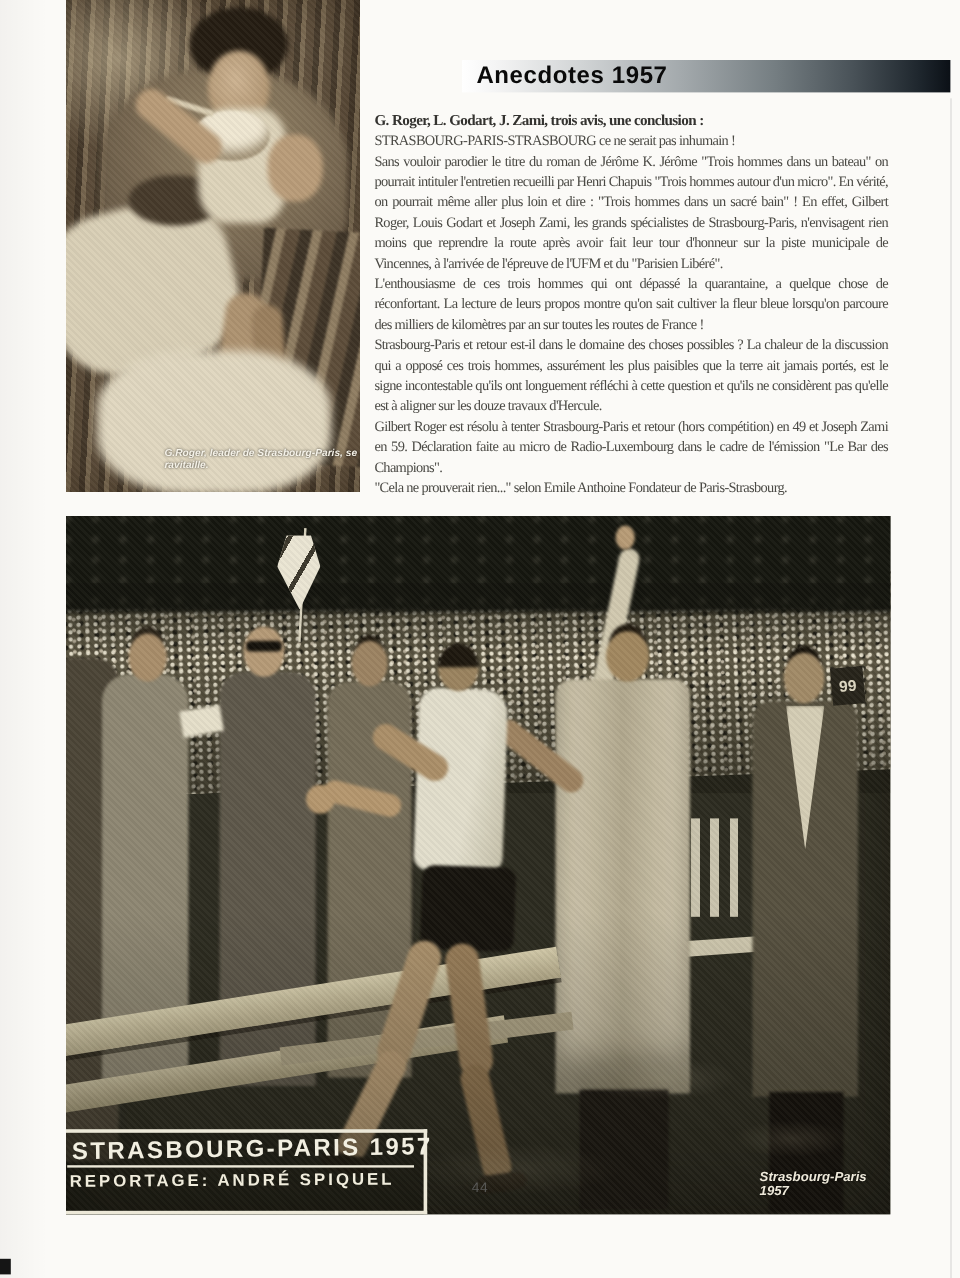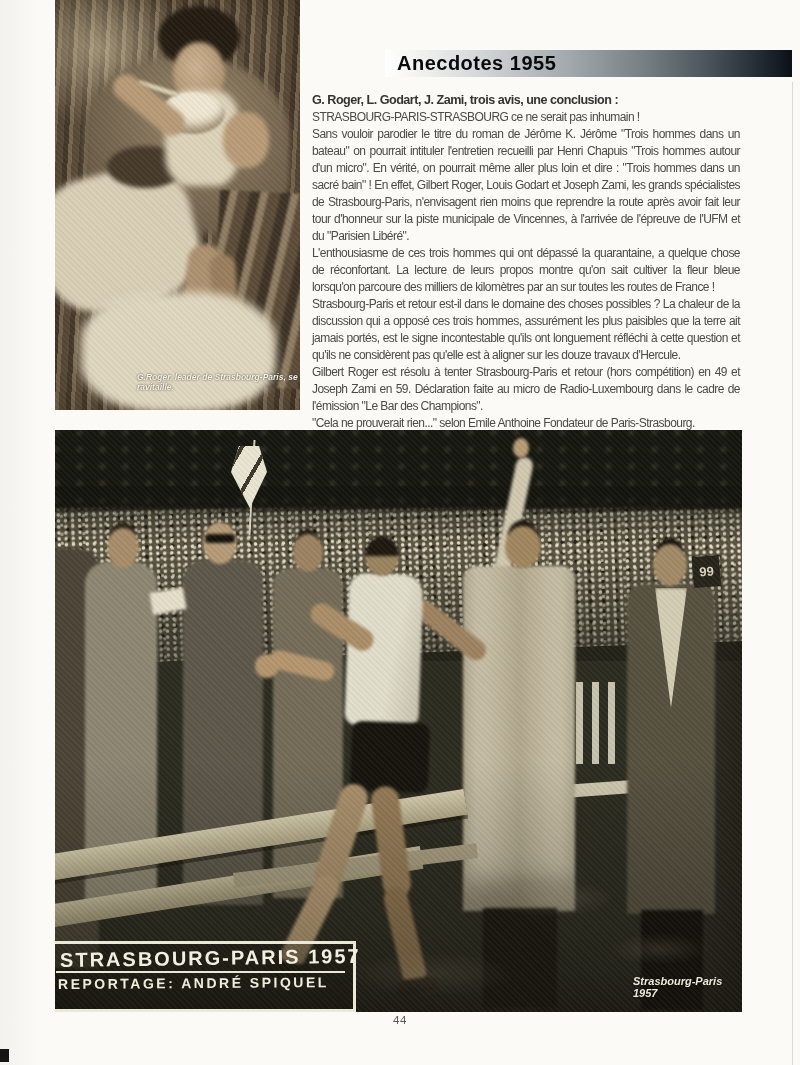--- a/index.html
+++ b/index.html
@@ -25,20 +25,21 @@
   .title-bar h1{
     margin:0; padding-left:12px; font-size:20px; line-height:26px;
     font-weight:bold; letter-spacing:.5px; color:#0a0a0a;
   }
 
   
   .article{
     position:absolute; left:312px; top:92px; width:428px;
     color:#4b4a45; font-size:12px; line-height:17px; letter-spacing:-.55px;
     text-align:justify;
+    font-family:Liberation Serif, serif;
   }
   .article h2{ margin:0; font-size:12.6px; line-height:17px; color:#343330;
     letter-spacing:-.5px; font-weight:bold; }
   .article p{ margin:0; }
 
   
   .photo{ position:absolute; overflow:hidden; }
   .photo *{ position:absolute; }
   .grain{ left:0; top:0; right:0; bottom:0; pointer-events:none;
     background:
@@ -207,21 +208,21 @@
     font-size:20px; font-weight:bold; letter-spacing:2px; color:#f2efe1;
     transform:rotate(-.8deg); white-space:nowrap; }
   .pb-capbox .rule{ position:static; display:block; height:2px; margin:0 8px 2px 4px;
     background:#ece8d8; }
   .pb-capbox .l2{ position:static; display:block; margin:0 6px 0 6px;
     font-size:14px; font-weight:bold; letter-spacing:2.5px; color:#f0ecdc;
     transform:rotate(-.4deg); white-space:nowrap; }
   .pb-corner-cap{ left:578px; top:545px; font-size:11px; font-weight:bold; font-style:italic;
     color:#eee9da; text-shadow:0 0 2px rgba(0,0,0,.7); }
 
-  .page-number{ position:absolute; left:0; top:1014px; width:100%; text-align:center;
+  .page-number{ position:absolute; left:0; top:984px; width:100%; text-align:center;
     font-size:11.5px; color:#5a5a58; letter-spacing:.5px; }
 </style>
 </head>
 <body>
 
 <div class="page">
 
   <div class="photo photo-top">
     <div class="pt-wall"></div>
     <div class="pt-jacket"></div>
@@ -236,21 +237,21 @@
     <div class="pt-shirt"></div>
     <div class="pt-bowl"></div>
     <div class="pt-spoon"></div>
     <div class="pt-arm"></div>
     <div class="pt-hand"></div>
     <div class="grain"></div>
     <div class="pt-caption">G.Roger, leader de Strasbourg-Paris, se ravitaille.</div>
   </div>
 
   <div class="title-bar">
-    <h1>Anecdotes 1955</h1>
+    <h1>Anecdotes 1957</h1>
   </div>
 
   <div class="article">
     <h2>G. Roger, L. Godart, J. Zami, trois avis, une conclusion :</h2>
     <p>STRASBOURG-PARIS-STRASBOURG ce ne serait pas inhumain !</p>
     <p>Sans vouloir parodier le titre du roman de Jérôme K. Jérôme "Trois hommes dans un bateau" on pourrait intituler l'entretien recueilli par Henri Chapuis "Trois hommes autour d'un micro". En vérité, on pourrait même aller plus loin et dire : "Trois hommes dans un sacré bain" ! En effet, Gilbert Roger, Louis Godart et Joseph Zami, les grands spécialistes de Strasbourg-Paris, n'envisagent rien moins que reprendre la route après avoir fait leur tour d'honneur sur la piste municipale de Vincennes, à l'arrivée de l'épreuve de l'UFM et du "Parisien Libéré".</p>
     <p>L'enthousiasme de ces trois hommes qui ont dépassé la quarantaine, a quelque chose de réconfortant. La lecture de leurs propos montre qu'on sait cultiver la fleur bleue lorsqu'on parcoure des milliers de kilomètres par an sur toutes les routes de France !</p>
     <p>Strasbourg-Paris et retour est-il dans le domaine des choses possibles ? La chaleur de la discussion qui a opposé ces trois hommes, assurément les plus paisibles que la terre ait jamais portés, est le signe incontestable qu'ils ont longuement réfléchi à cette question et qu'ils ne considèrent pas qu'elle est à aligner sur les douze travaux d'Hercule.</p>
     <p>Gilbert Roger est résolu à tenter Strasbourg-Paris et retour (hors compétition) en 49 et Joseph Zami en 59. Déclaration faite au micro de Radio-Luxembourg dans le cadre de l'émission "Le Bar des Champions".</p>
     <p>"Cela ne prouverait rien..." selon Emile Anthoine Fondateur de Paris-Strasbourg.</p>

